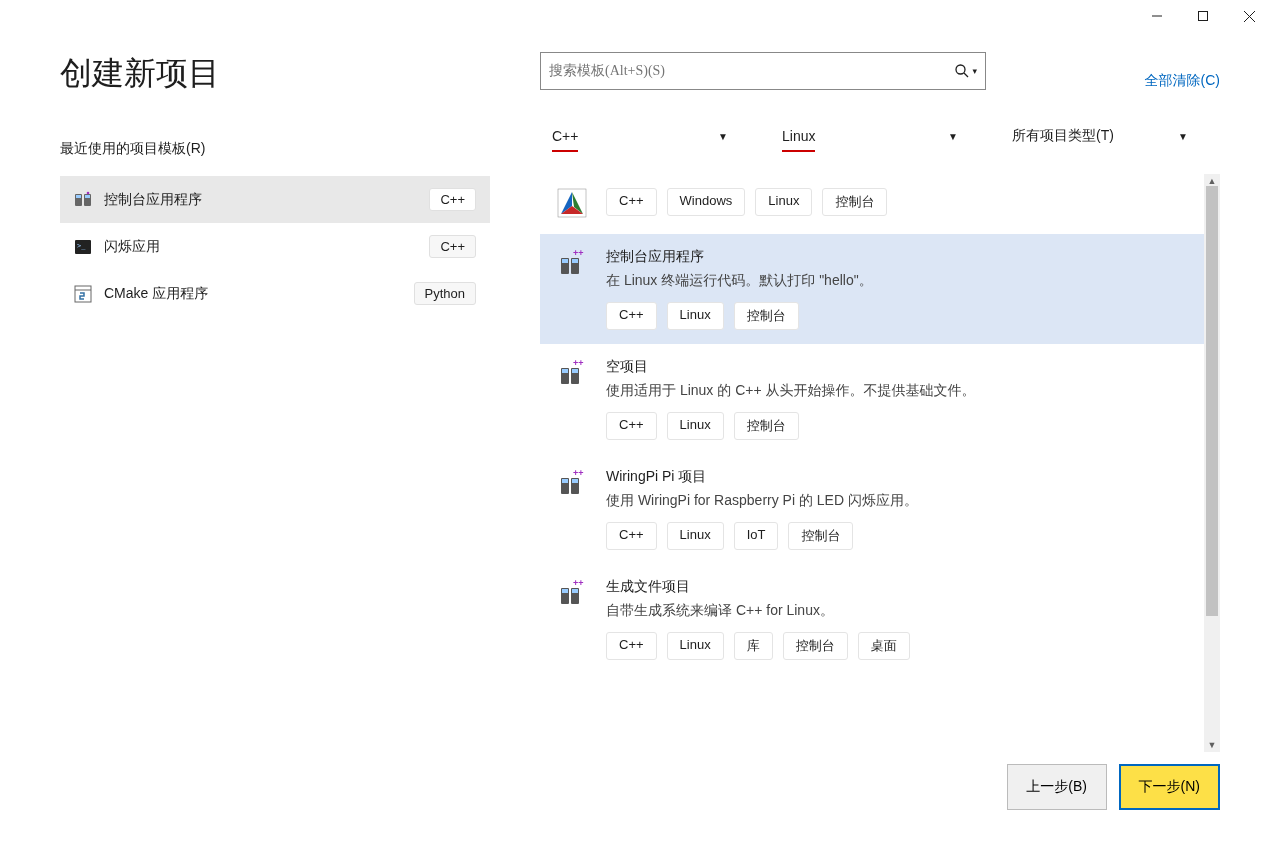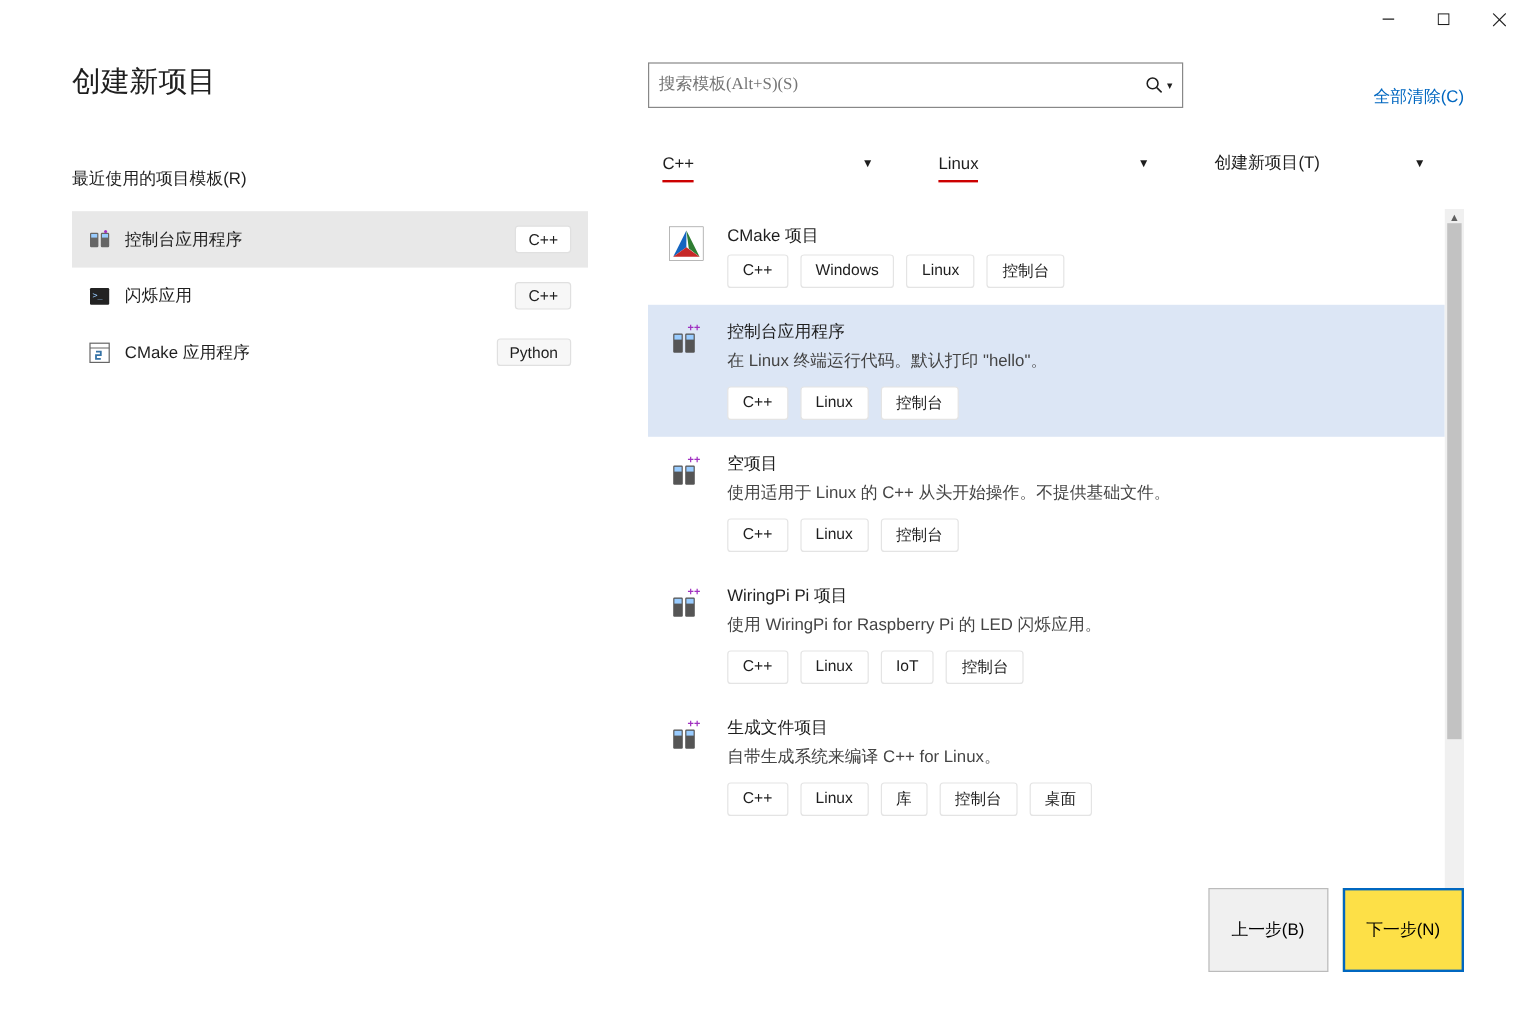--- a/index.html
+++ b/index.html
@@ -31,23 +31,23 @@
 .content {
   display: flex;
   padding: 20px 60px 0 60px;
   height: 720px;
 }
 .left {
   width: 430px;
   margin-right: 50px;
 }
 .page-title {
-  font-size: 24px;
+  font-size: 32px;
   font-weight: 400;
-  margin-bottom: 56px;
+  margin-bottom: 44px;
   font-family: Liberation Serif, serif;
 }
 .section-title {
   font-size: 14px;
   font-weight: 400;
   margin-bottom: 18px;
 }
 .recent-list { }
 .recent-item {
   display: flex;
@@ -198,21 +198,21 @@
 .scroll-arrow.down { bottom: 0; }
 .footer {
   position: absolute;
   bottom: 40px;
   right: 60px;
   display: flex;
   gap: 12px;
 }
 .btn {
   min-width: 100px;
-  padding: 24px 18px;
+  padding: 12px 18px;
   border: 1px solid #bbb;
   background: #f0f0f0;
   font-size: 14px;
   font-family: inherit;
   cursor: pointer;
   text-align: center;
 }
 .btn.primary {
   border: 2px solid #0067c0;
   background: #fde047;
@@ -306,39 +306,38 @@
     <div class="filters">
       <div class="filter changed">
         <span class="filter-label">C++</span>
         <span class="caret">▼</span>
       </div>
       <div class="filter changed">
         <span class="filter-label">Linux</span>
         <span class="caret">▼</span>
       </div>
       <div class="filter">
-        <span class="filter-label">创建新项目(T)</span>
+        <span class="filter-label">所有项目类型(T)</span>
         <span class="caret">▼</span>
       </div>
     </div>
 
     <div class="template-area">
       <div class="template-list" id="template-list">
           <div class="template-item">
             <div class="tpl-icon">
               <svg width="30" height="30" viewBox="0 0 30 30">
                 <rect x="1" y="1" width="28" height="28" fill="#fff" stroke="#888" stroke-width="0.5"></rect>
                 <polygon points="15,4 26,26 4,26" fill="none"></polygon>
                 <polygon points="15,4 15,18 4,26" fill="#1565c0"></polygon>
                 <polygon points="15,4 26,26 17,19" fill="#2e7d32"></polygon>
                 <polygon points="4,26 26,26 15,18" fill="#c62828"></polygon>
               </svg>
             </div>
             <div class="tpl-body">
-              <div class="tpl-title">CMake 项目</div>
               <div class="tpl-tags">
                 <span class="tag">C++</span>
                 <span class="tag">Windows</span>
                 <span class="tag">Linux</span>
                 <span class="tag">控制台</span>
               </div>
             </div>
           </div>
           <div class="template-item selected">
             <div class="tpl-icon">

